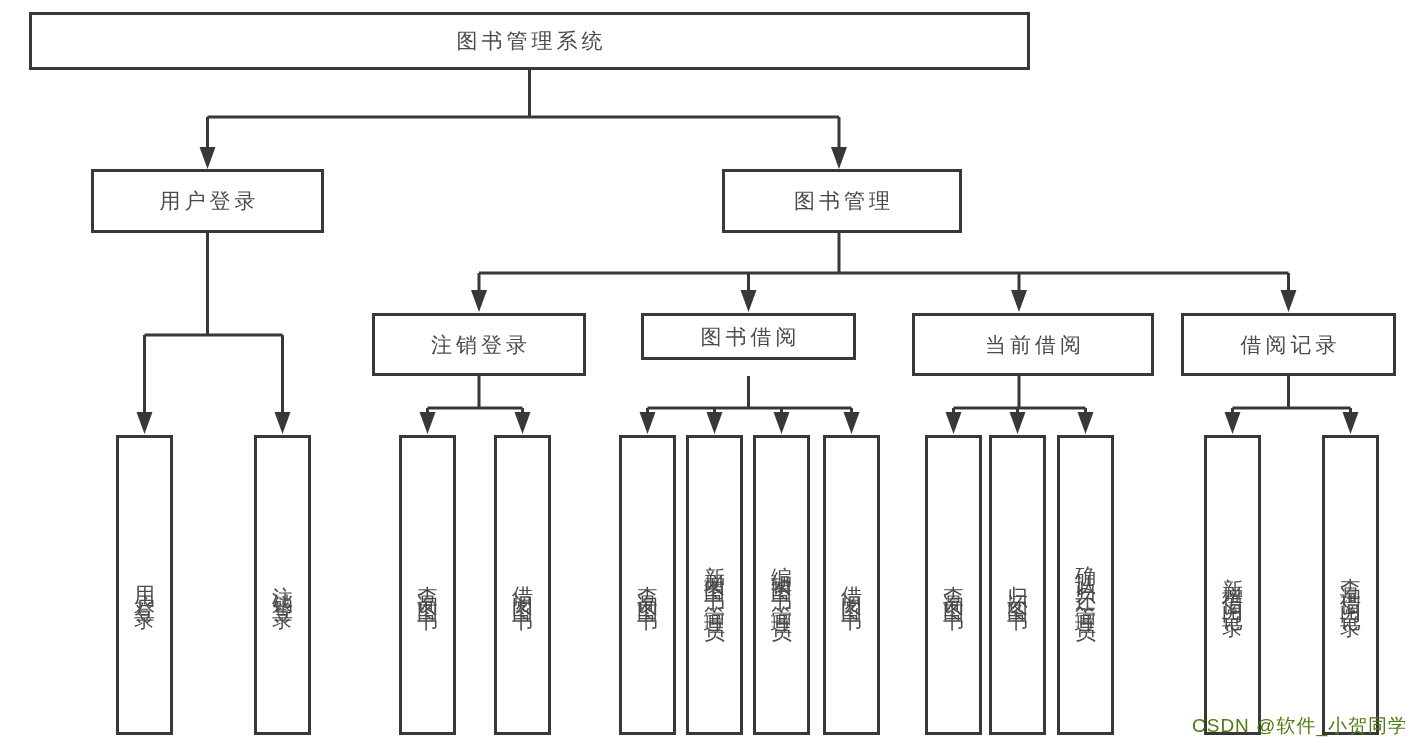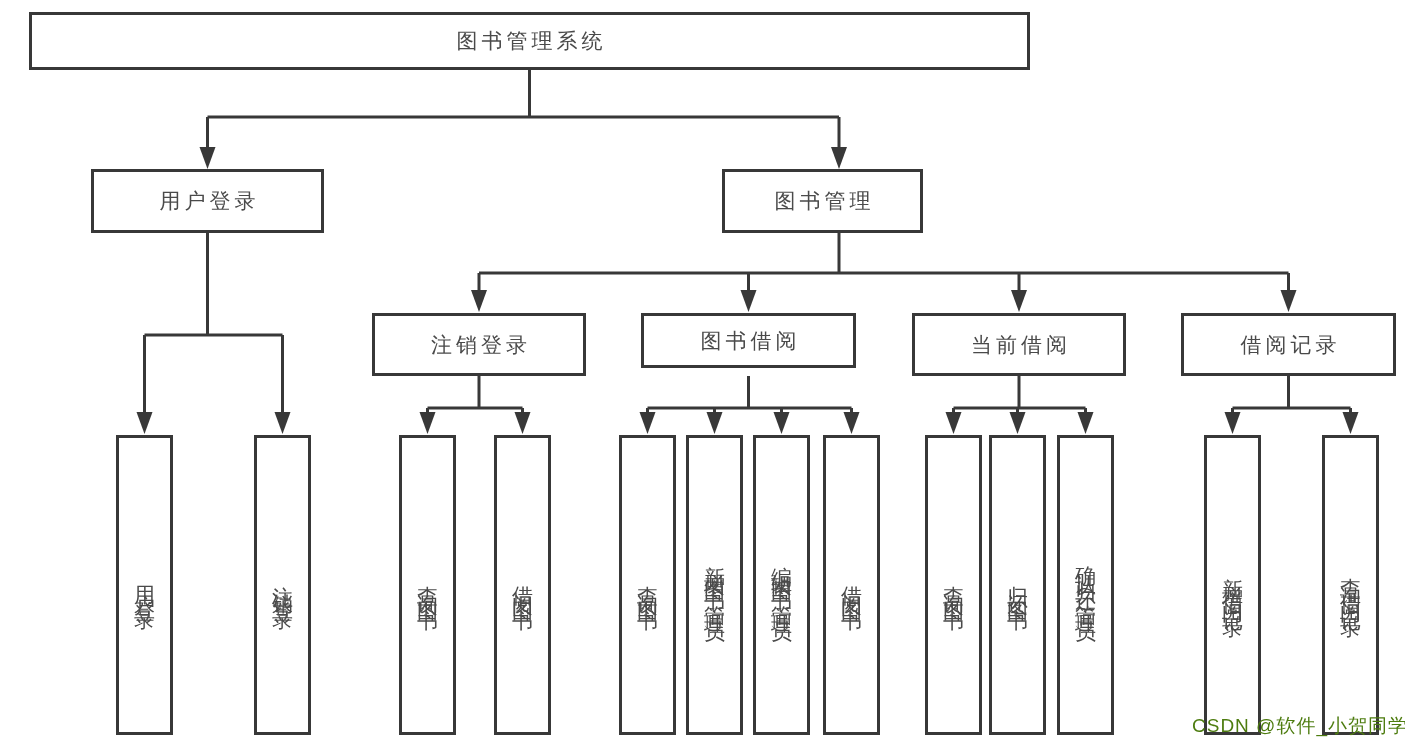--- a/index.html
+++ b/index.html
@@ -96,31 +96,31 @@
     </g>
   </svg>
 
   <div class="box h" style="left:20px;top:12px;width:1001px;height:58px">
     <span class="lbl">图书管理系统</span>
   </div>
 
   <div class="box h" style="left:82px;top:169px;width:233px;height:64px">
     <span class="lbl">用户登录</span>
   </div>
-  <div class="box h" style="left:713px;top:169px;width:201px;height:64px">
+  <div class="box h" style="left:713px;top:169px;width:240px;height:64px">
     <span class="lbl">图书管理</span>
   </div>
 
   <div class="box h" style="left:363px;top:313px;width:214px;height:63px">
     <span class="lbl">注销登录</span>
   </div>
-  <div class="box h" style="left:632px;top:313px;width:215px;height:55px">
+  <div class="box h" style="left:632px;top:313px;width:215px;height:47px">
     <span class="lbl">图书借阅</span>
   </div>
-  <div class="box h" style="left:903px;top:313px;width:214px;height:63px">
+  <div class="box h" style="left:903px;top:313px;width:242px;height:63px">
     <span class="lbl">当前借阅</span>
   </div>
   <div class="box h" style="left:1172px;top:313px;width:215px;height:63px">
     <span class="lbl">借阅记录</span>
   </div>
 
   <div class="box v" style="left:107px;top:435px;width:57px;height:300px">
     <span class="lbl">用户登录</span>
   </div>
   <div class="box v" style="left:245px;top:435px;width:57px;height:300px">

